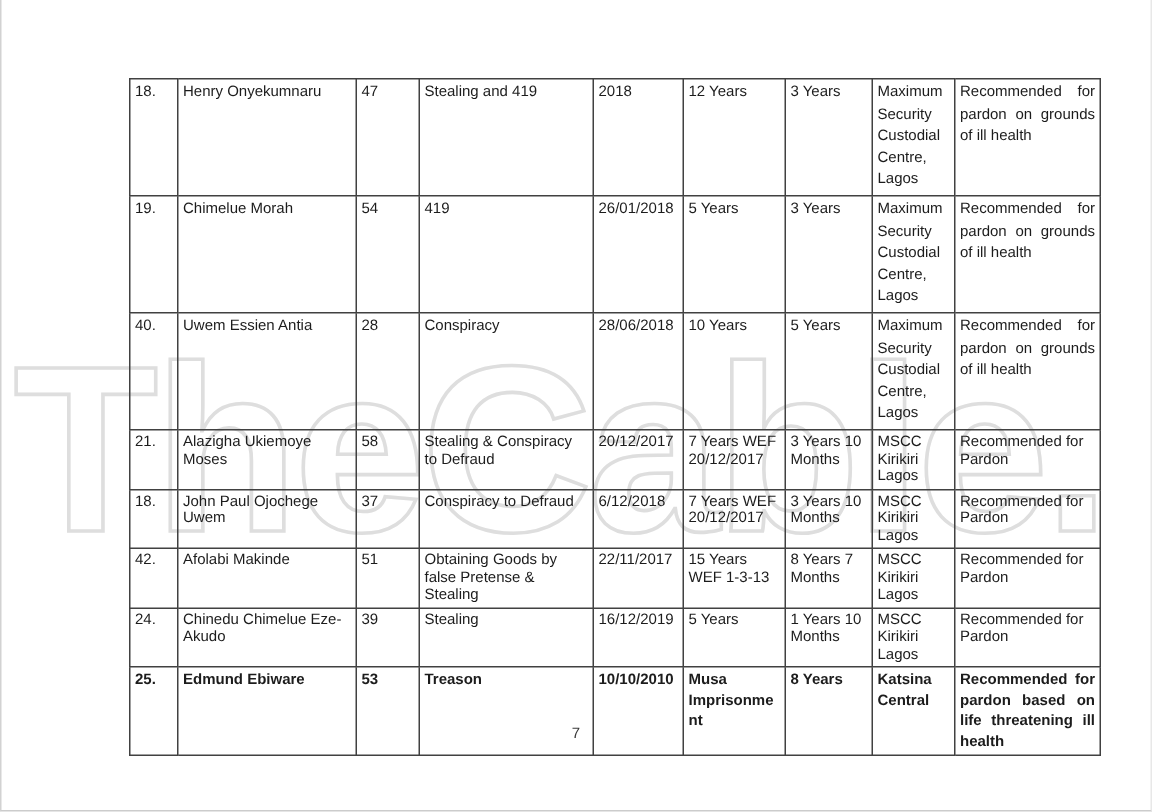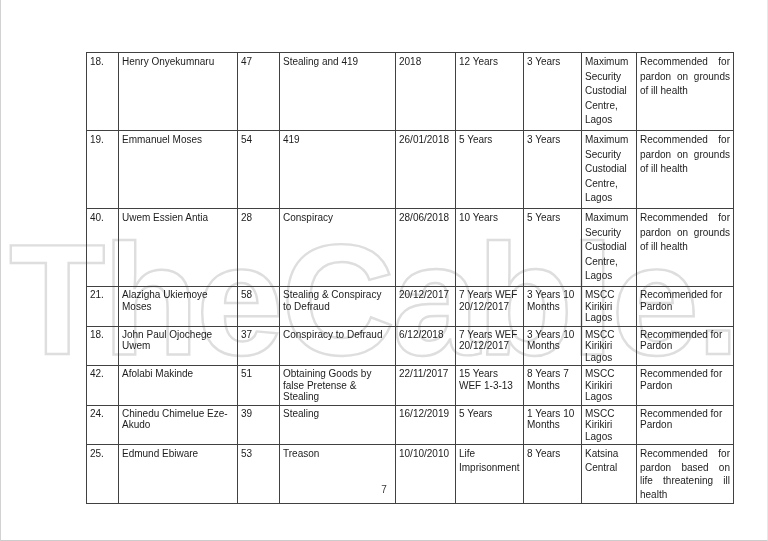--- a/index.html
+++ b/index.html
@@ -57,21 +57,21 @@
   
   .pardon-table tr:nth-child(1),
   .pardon-table tr:nth-child(2),
   .pardon-table tr:nth-child(3) { height: 78px; }
   .pardon-table tr:nth-child(-n+3) td { line-height: 14.5px; }
   .pardon-table tr:nth-child(4),
   .pardon-table tr:nth-child(5),
   .pardon-table tr:nth-child(6) { height: 36px; }
   .pardon-table tr:nth-child(7) { height: 38px; }
   .pardon-table tr:nth-child(8) { height: 48px; }
-  .pardon-table tr:nth-child(8) td { line-height: 13.5px; }
+  .pardon-table tr:nth-child(8) td { line-height: 13.5px; font-weight: bold; }
   
   .pardon-table tr:nth-child(-n+3) td:nth-child(9),
   .pardon-table tr:nth-child(8) td:nth-child(9) { text-align: justify; }
   
   col.c-sn       { width: 32px; }
   col.c-name     { width: 119px; }
   col.c-age      { width: 42px; }
   col.c-offence  { width: 116px; }
   col.c-date     { width: 60px; }
   col.c-sentence { width: 68px; }
@@ -117,21 +117,21 @@
           <td>47</td>
           <td>Stealing and 419</td>
           <td>2018</td>
           <td>12 Years</td>
           <td>3 Years</td>
           <td>Maximum Security Custodial Centre, Lagos</td>
           <td>Recommended for pardon on grounds of ill health</td>
         </tr>
         <tr>
           <td>19.</td>
-          <td>Emmanuel Moses</td>
+          <td>Chimelue Morah</td>
           <td>54</td>
           <td>419</td>
           <td>26/01/2018</td>
           <td>5 Years</td>
           <td>3 Years</td>
           <td>Maximum Security Custodial Centre, Lagos</td>
           <td>Recommended for pardon on grounds of ill health</td>
         </tr>
         <tr>
           <td>40.</td>
@@ -187,21 +187,21 @@
           <td>1 Years 10 Months</td>
           <td>MSCC Kirikiri Lagos</td>
           <td>Recommended for Pardon</td>
         </tr>
         <tr>
           <td>25.</td>
           <td>Edmund Ebiware</td>
           <td>53</td>
           <td>Treason</td>
           <td>10/10/2010</td>
-          <td>Life Imprisonment</td>
+          <td>Musa Imprisonment</td>
           <td>8 Years</td>
           <td>Katsina Central</td>
           <td>Recommended for pardon based on life threatening ill health</td>
         </tr>
       </tbody>
   </table>
 
   <div class="page-number">7</div>
 
 </div>

